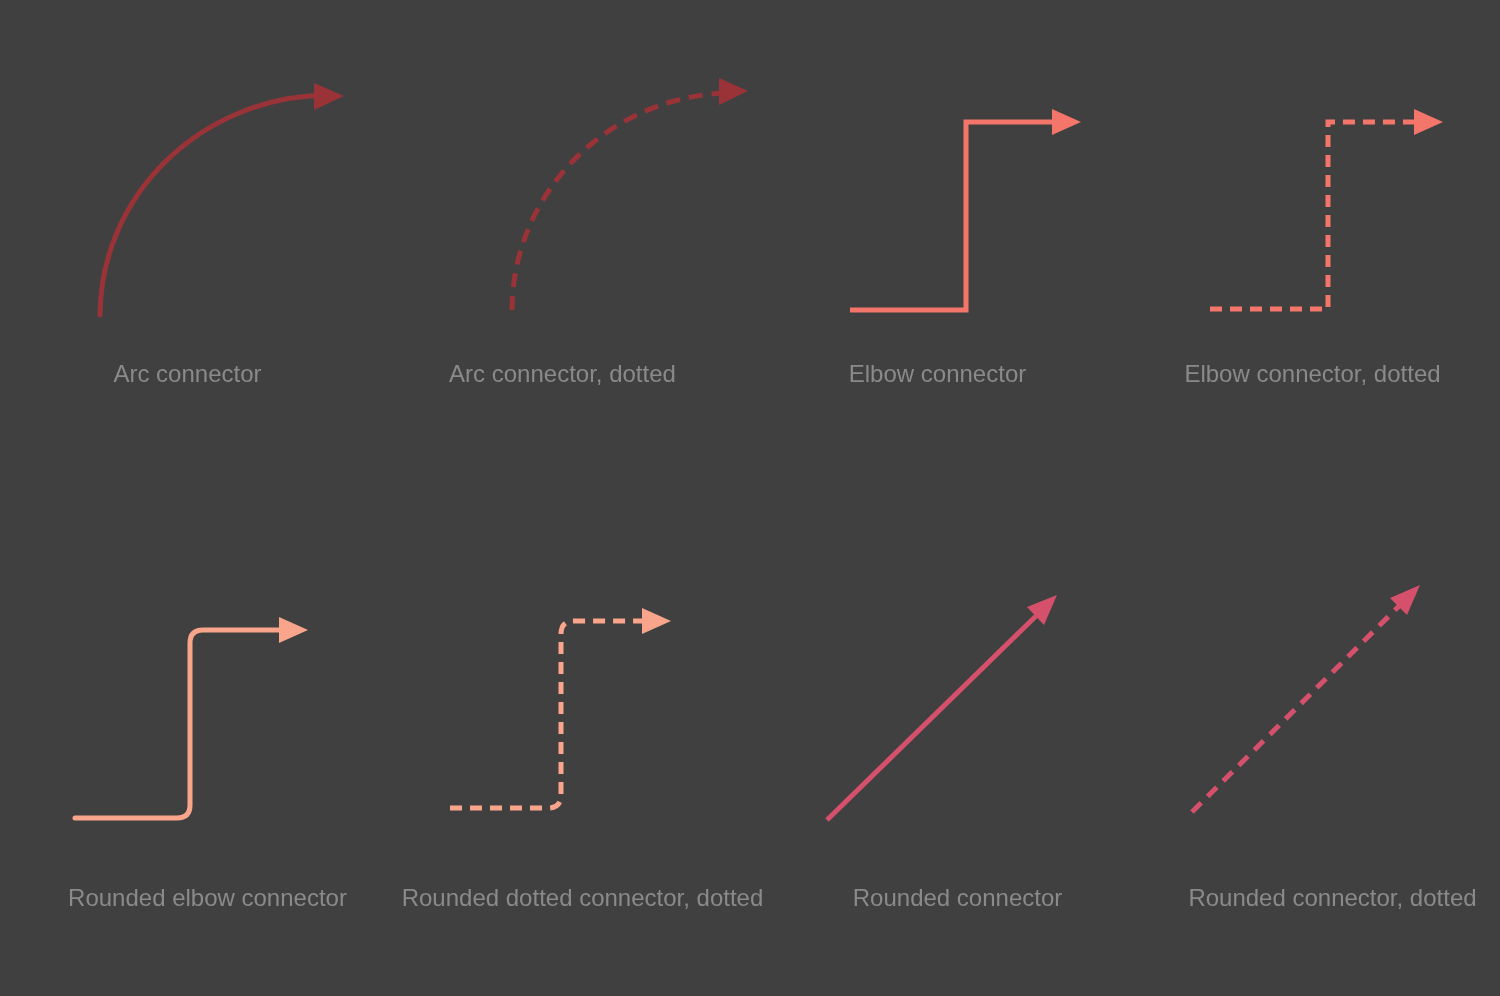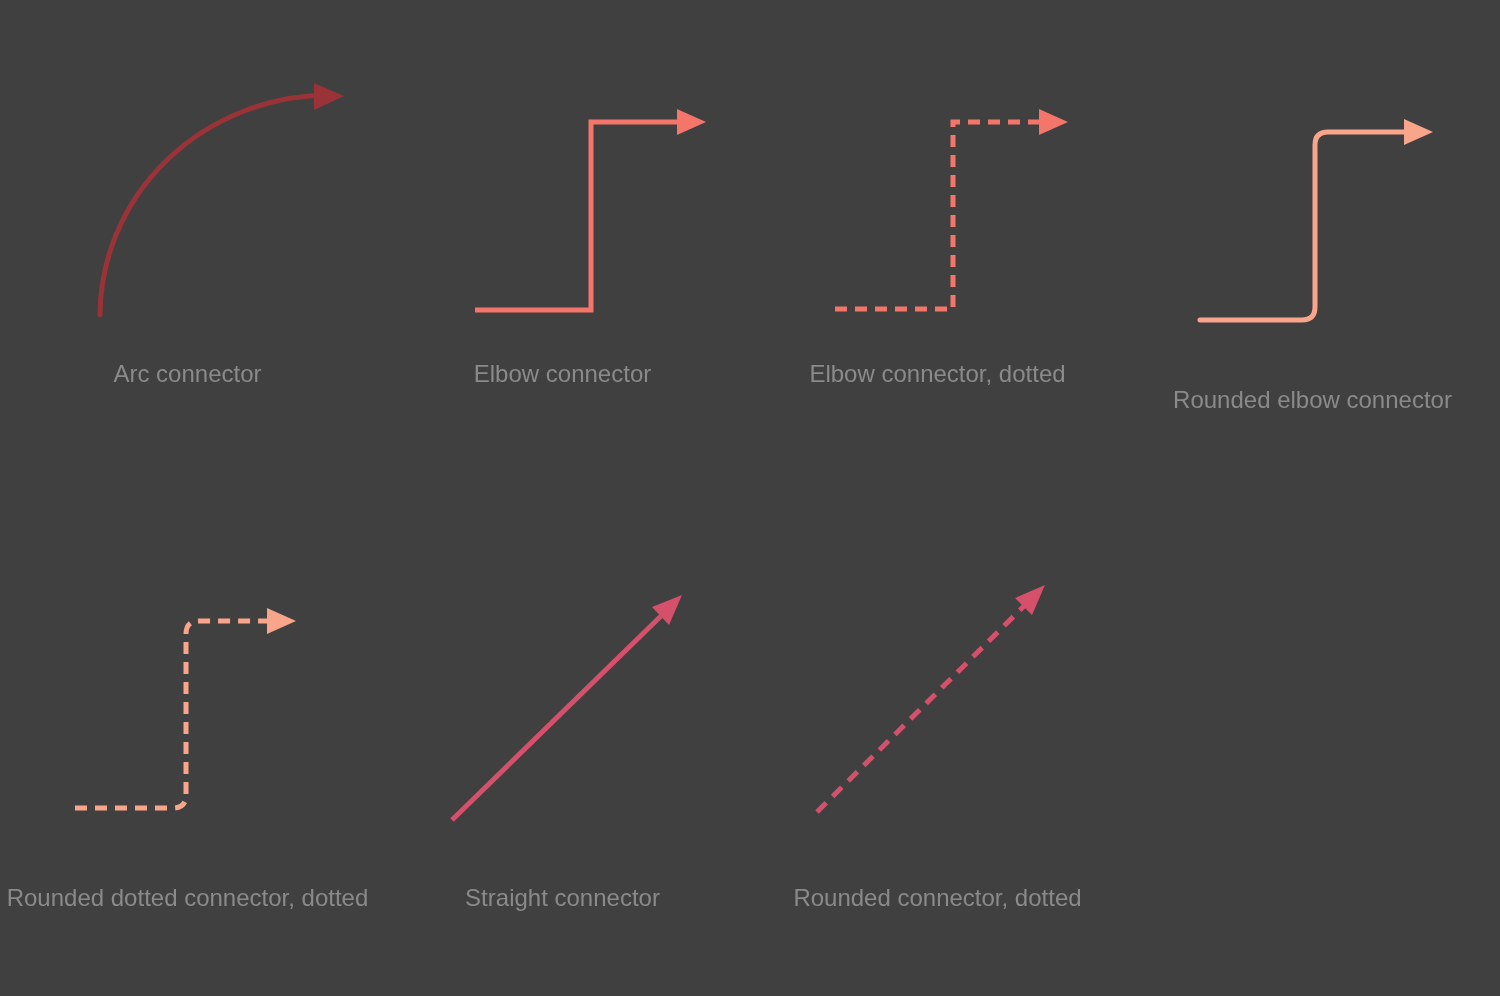--- a/index.html
+++ b/index.html
@@ -22,41 +22,48 @@
     position: absolute;
     left: 0;
     width: 100%;
     text-align: center;
     color: #8a8a8a;
     font-size: 24px;
     letter-spacing: 0px;
     white-space: nowrap;
   }
   .row1 .label { top: 360px; }
-  .row2 .label { top: 386px; }
+  .row2 .label { top: 386px; margin-left: 20px; }
   .conn-line { fill: none; }
   .solid-cap { stroke-linecap: round; }
   .dash-arc   { stroke-dasharray: 14 9;  stroke-linecap: butt; }
   .dash-elbow { stroke-dasharray: 12 8;  stroke-linecap: butt; }
   .dash-straight { stroke-dasharray: 13 9; stroke-linecap: butt; }
 </style>
 </head>
 <body>
 
 <div class="page">
   <div class="grid">
 
     <div class="cell row1">
       <svg width="375" height="360" viewBox="0 0 375 360">
         <path class="conn-line solid-cap" stroke-width="5" d="M 100 315 A 230 221 0 0 1 328 95" stroke="#9a3338"></path>
         <polygon points="344,96 314,83 314,110" fill="#9a3338"></polygon>
       </svg>
       <div class="label">Arc connector</div>
     </div>
 
+    <div class="cell row1">
+      <svg width="375" height="360" viewBox="0 0 375 360">
+        <path class="conn-line dash-arc" stroke-width="5" d="M 137 310 A 222 218 0 0 1 353 93" stroke="#9a3338"></path>
+        <polygon points="373,91 344,78 344,105" fill="#9a3338"></polygon>
+      </svg>
+      <div class="label">Arc connector, dotted</div>
+    </div>
 
     <div class="cell row1">
       <svg width="375" height="360" viewBox="0 0 375 360">
         <path class="conn-line" stroke-width="5" d="M 100 310 H 216 V 122 H 303" stroke="#f4766b"></path>
         <polygon points="331,122 302,109 302,135" fill="#f4766b"></polygon>
       </svg>
       <div class="label">Elbow connector</div>
     </div>
 
     <div class="cell row1">
@@ -81,21 +88,21 @@
         <polygon points="296,123 267,110 267,136" fill="#f9a58b"></polygon>
       </svg>
       <div class="label">Rounded dotted connector, dotted</div>
     </div>
 
     <div class="cell row2">
       <svg width="375" height="360" viewBox="0 0 375 360">
         <path class="conn-line" stroke-width="5" d="M 77 322 L 286 118" stroke="#d5506a"></path>
         <polygon points="307,97 294,127 277,109" fill="#d5506a"></polygon>
       </svg>
-      <div class="label">Straight connector</div>
+      <div class="label">Rounded connector</div>
     </div>
 
     <div class="cell row2">
       <svg width="375" height="360" viewBox="0 0 375 360">
         <path class="conn-line dash-straight" stroke-width="5" d="M 67 314 L 274 108" stroke="#d5506a"></path>
         <polygon points="295,87 282,117 265,100" fill="#d5506a"></polygon>
       </svg>
       <div class="label">Rounded connector, dotted</div>
     </div>
 

